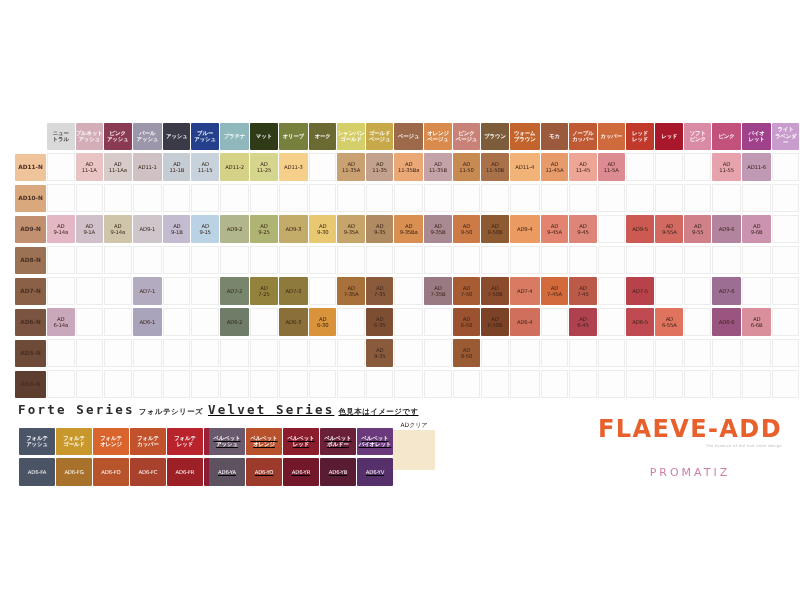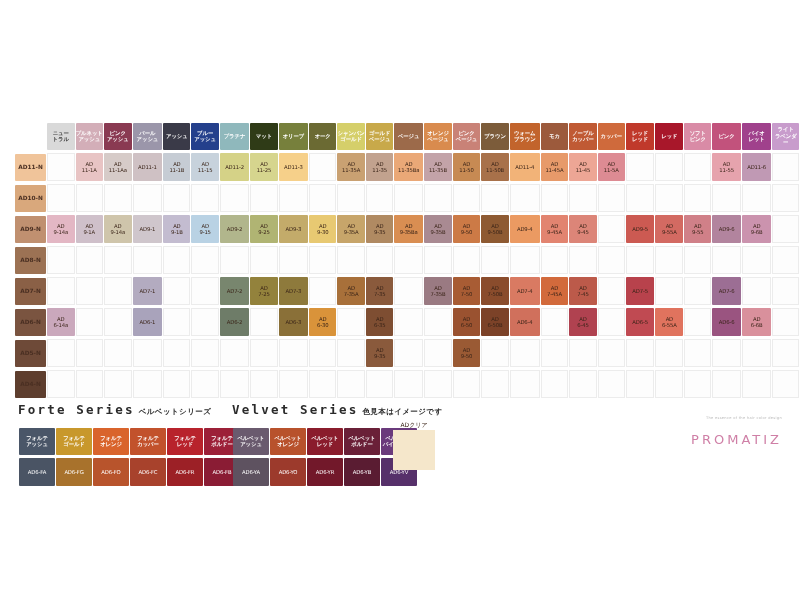--- a/index.html
+++ b/index.html
@@ -30,21 +30,21 @@
   .series-sub{font-size:7.5px;font-weight:bold;color:#2b2b2b;letter-spacing:0.4px;margin-left:4px;}
   .series-head{display:flex;align-items:baseline;}
   table.sgrid{border-collapse:separate;border-spacing:1px;table-layout:fixed;margin-top:8px;}
   table.sgrid td{width:36px;height:30px;padding:0;}
 
   
   .brand{position:absolute;right:18px;top:415px;text-align:right;}
   .brand-main{font-size:24px;font-weight:bold;letter-spacing:1.4px;color:#e8602c;
               font-family:"DejaVu Sans","Liberation Sans",sans-serif;}
   .brand-tag{font-size:3.6px;color:#b9b9b9;letter-spacing:0.3px;margin-top:1px;}
-  .brand-sub{font-size:13px;letter-spacing:3px;color:#cf7fa6;margin-top:12px;}
+  .brand-sub{font-size:11px;letter-spacing:3px;color:#cf7fa6;margin-top:18px;text-align:center;}
   .note{position:absolute;left:492px;top:467px;font-size:6.6px;color:#2b2b2b;letter-spacing:0.1px;}
 
   .clear-label{position:absolute;font-size:6px;color:#3a2418;text-align:center;width:42px;}
   .clear-chip{position:absolute;width:42px;height:40px;background:#f5e7cb;}
 </style>
 </head>
 <body>
 
 <div class="page">
 
@@ -1064,21 +1064,21 @@
               <div class="empty"></div>
             </td>
           </tr>
         </tbody>
     </table>
   </div>
 
   <div class="series" style="left:18px;top:382px;">
     <div class="series-head">
       <span class="series-title">Forte Series</span>
-      <span class="series-sub">ベルベットシリーズ</span>
+      <span class="series-sub">フォルテシリーズ</span>
     </div>
     <table class="sgrid">
       <tbody>
           <tr id="forte-head">
             <td>
               <div class="hd" style="background: rgb(74, 86, 104); display: flex; flex-direction: column; align-items: center; justify-content: center;">
                 <span>フォルテ</span>
                 <span>アッシュ</span>
               </div>
             </td>
@@ -1130,21 +1130,21 @@
               <div class="sw on-dark" style="background: rgb(156, 32, 38); display: flex; align-items: center; justify-content: center;">AD6-FR</div>
             </td>
             <td>
               <div class="sw on-dark" style="background: rgb(138, 28, 52); display: flex; align-items: center; justify-content: center;">AD6-FB</div>
             </td>
           </tr>
     </tbody>
       </table>
   </div>
 
-  <div class="series" style="left:232px;top:382px;">
+  <div class="series" style="left:208px;top:382px;text-decoration:underline;">
     <div class="series-head">
       <span class="series-title">Velvet Series</span>
       <span class="series-sub">色見本はイメージです</span>
     </div>
     <table class="sgrid">
       <tbody>
           <tr id="velvet-head">
             <td>
               <div class="hd" style="background: rgb(106, 90, 110); display: flex; flex-direction: column; align-items: center; justify-content: center;">
                 <span>ベルベット</span>
@@ -1194,18 +1194,19 @@
             </td>
           </tr>
     </tbody>
       </table>
   </div>
 
   <div class="clear-label" style="left:393px;top:421px;">ADクリア</div>
   <div class="clear-chip" id="clear-chip" style="left: 393px; top: 430px; background: rgb(245, 231, 203);"></div>
 
   <div class="brand">
+    <div class="brand-main" id="brand-main" style="color: rgb(232, 96, 44);">FLAEVE-ADD</div>
     <div class="brand-tag">The essence of the hair color design</div>
     <div class="brand-sub">PROMATIZ</div>
   </div>
 
 
 </div>
 
 </body></html>

